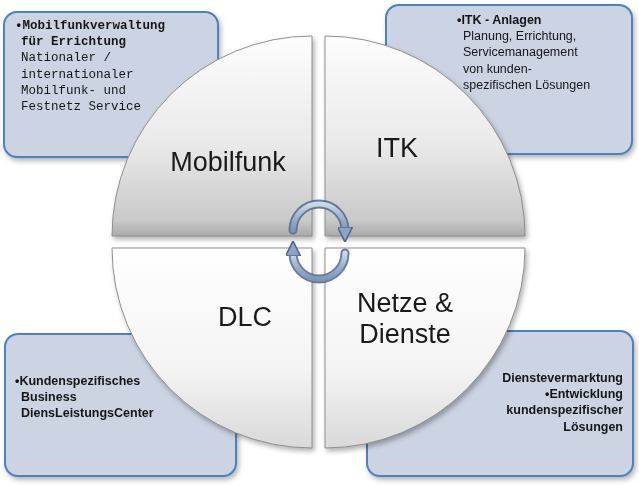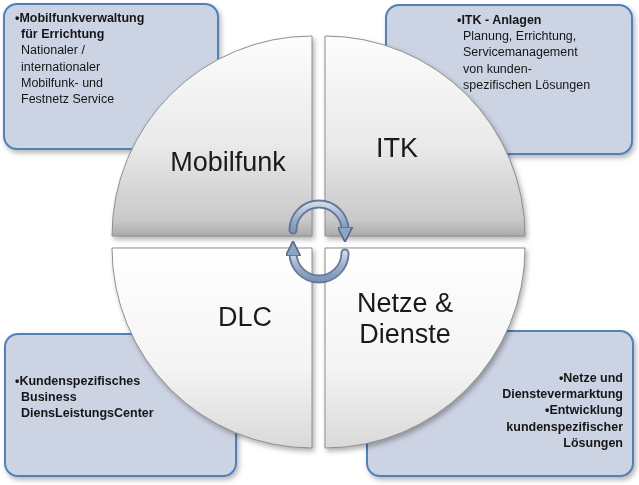--- a/index.html
+++ b/index.html
@@ -26,21 +26,21 @@
   .qlabel{
     position:absolute;z-index:3;font-size:27px;color:#1a1a1a;white-space:nowrap;
     transform:translate(-50%,-50%);text-align:center;line-height:31px;
   }
 </style>
 </head>
 <body>
 
 <div id="canvas">
 
-  <div class="callout" style="left:3px;top:3px;width:216px;height:147px;">
+  <div class="callout" style="left:3px;top:11px;width:216px;height:147px;font-family:Liberation Mono, monospace;">
     <div class="callout-text" style="left:10px;top:5px;width:196px;">
       <div class="ln b">•Mobilfunkverwaltung</div>
       <div class="ln b ind">für Errichtung</div>
       <div class="ln ind">Nationaler /</div>
       <div class="ln ind">internationaler</div>
       <div class="ln ind">Mobilfunk- und</div>
       <div class="ln ind">Festnetz Service</div>
     </div>
   </div>
 
@@ -57,21 +57,20 @@
   <div class="callout" style="left:4px;top:333px;width:233px;height:144px;">
     <div class="callout-text" style="left:9px;top:38px;width:215px;">
       <div class="ln b">•Kundenspezifisches</div>
       <div class="ln b ind">Business</div>
       <div class="ln b ind">DiensLeistungsCenter</div>
     </div>
   </div>
 
   <div class="callout" style="left:366px;top:330px;width:268px;height:147px;">
     <div class="callout-text right" style="right:9px;top:38px;width:250px;">
-      <div class="ln b">•Netze und</div>
       <div class="ln b">Dienstevermarktung</div>
       <div class="ln b">•Entwicklung</div>
       <div class="ln b">kundenspezifischer</div>
       <div class="ln b">Lösungen</div>
     </div>
   </div>
 
   <svg id="diagram-svg" width="639" height="485" viewBox="0 0 639 485">
     <defs>
       <linearGradient id="gTop" x1="0" y1="0" x2="0" y2="1">

